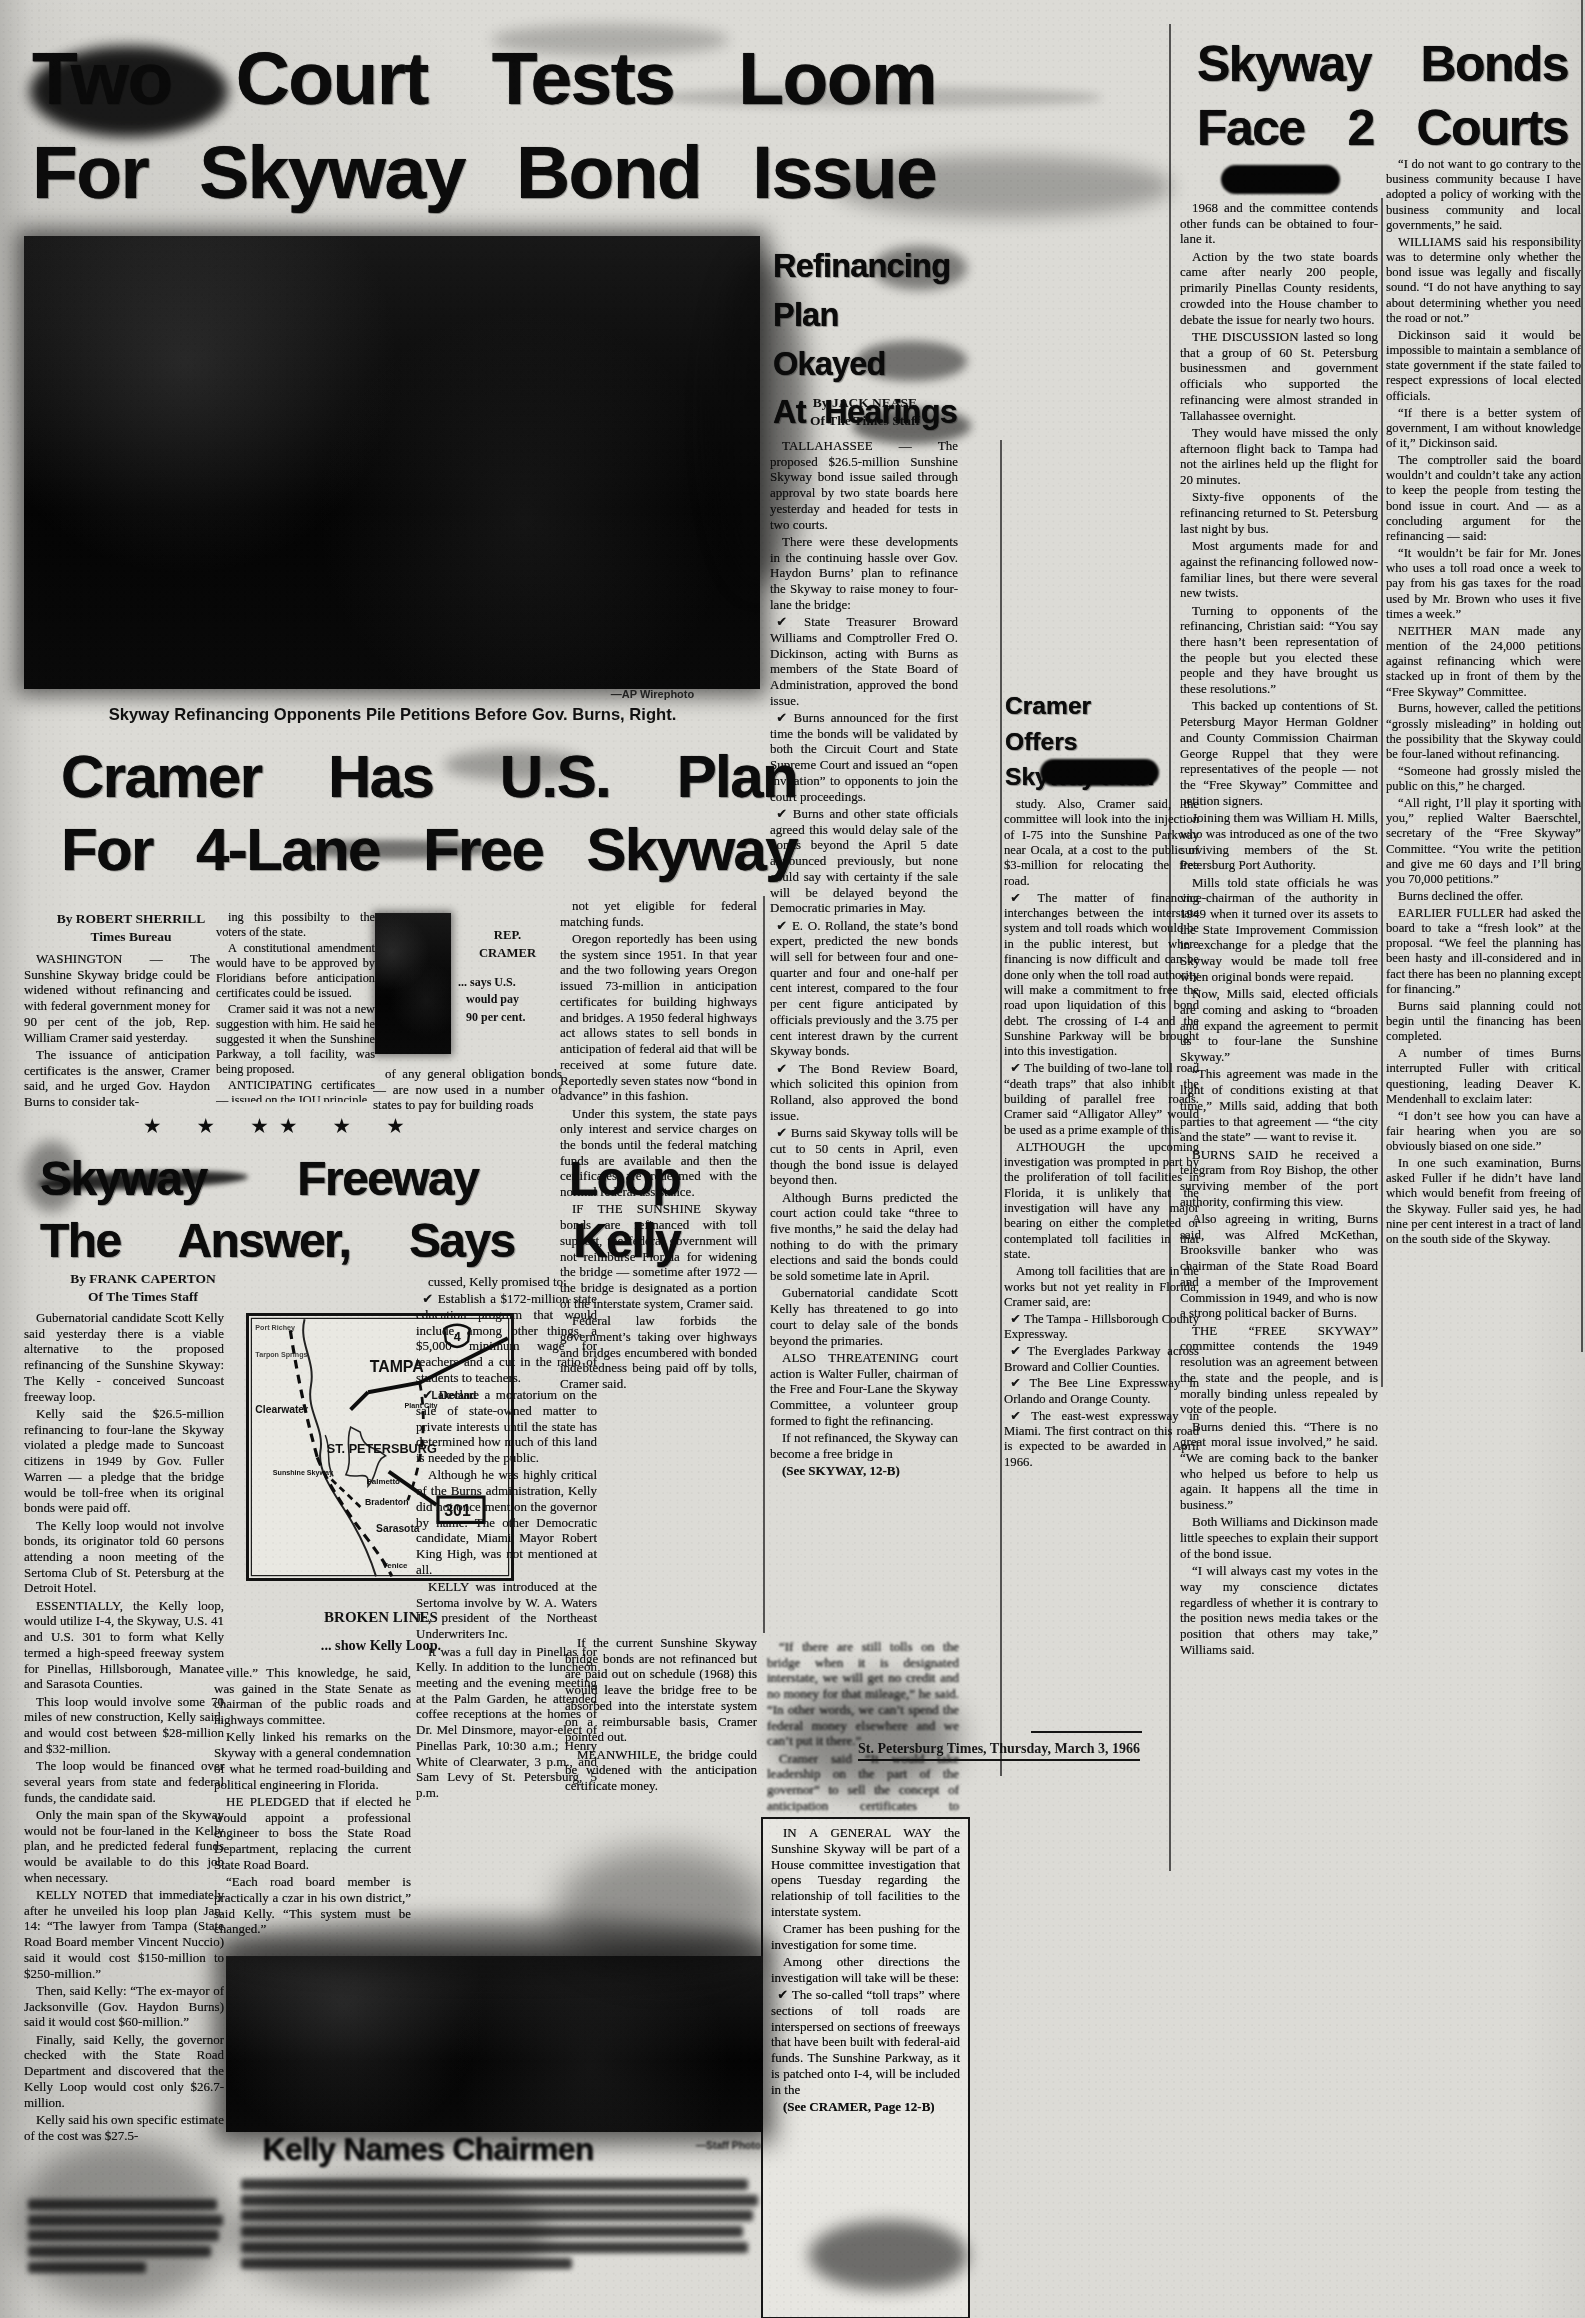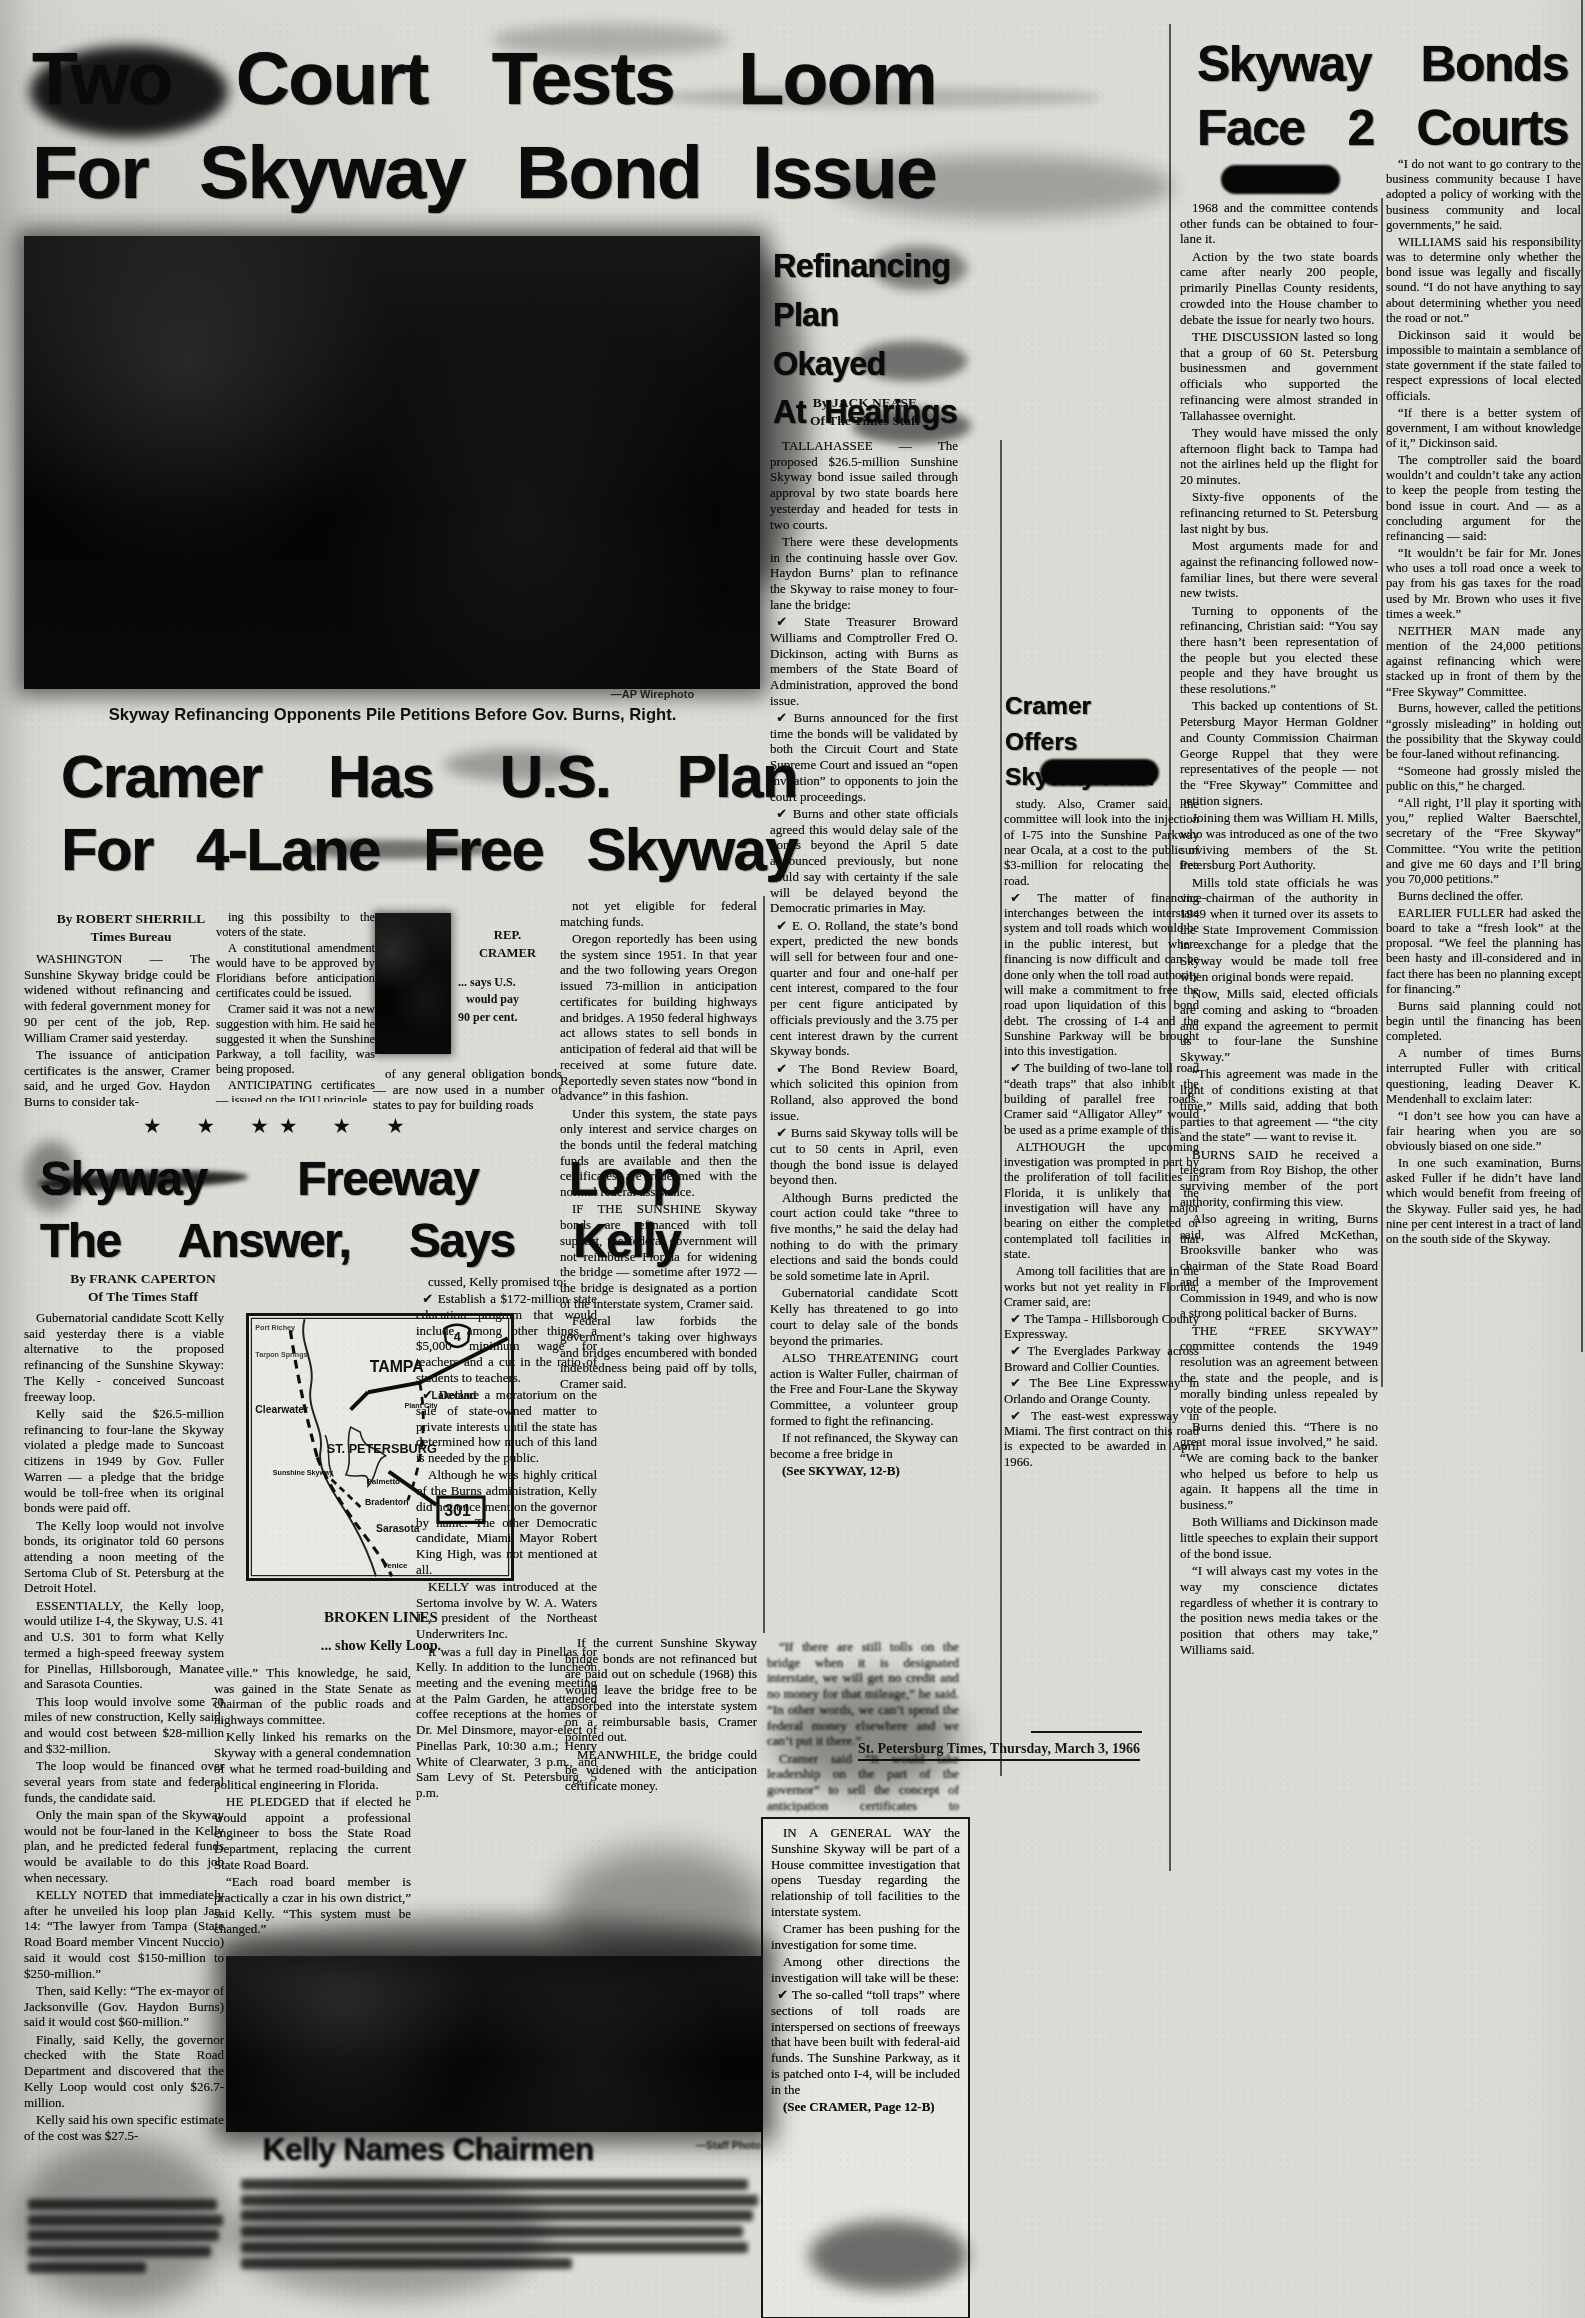--- a/index.html
+++ b/index.html
@@ -114,21 +114,21 @@
       <p>ANTICIPATING certificates — issued on the IOU principle</p>
     </div>
 
   <div class="abs photo" style="left:375px;top:913px;width:76px;height:141px;box-shadow:0 0 8px 2.4px rgba(12,12,12,.5);"></div>
   <div class="abs" style="left:458px;top:926px;width:99px;text-align:center;font-weight:bold;font-size:12.7px;line-height:1.45;color:#111;">
     <div>REP.</div>
     <div>CRAMER</div>
     <div style="height:11px;"></div>
     <div style="font-size:12px;text-align:left;">... says U.S.</div>
     <div style="font-size:12px;text-align:left;text-indent:8px;">would pay</div>
-    <div style="font-size:12px;text-align:left;">90 per cent.</div>
+    <div style="font-size:12px;text-align:left;margin-left:8px;">90 per cent.</div>
   </div>
   <div class="abs col" style="left:373px;top:1066px;width:189px;height:51px;">
       <p>of any general obligation bonds — are now used in a number of states to pay for building roads</p>
     </div>
   <div class="abs col" style="left:560px;top:898px;width:197px;height:733px;">
       <p>not yet eligible for federal matching funds.</p>
       <p>Oregon reportedly has been using the system since 1951. In that year and the two following years Oregon issued 73-million in anticipation certificates for building highways and bridges. A 1950 federal highways act allows states to sell bonds in anticipation of federal aid that will be received at some future date. Reportedly seven states now “bond in advance” in this fashion.</p>
       <p>Under this system, the state pays only interest and service charges on the bonds until the federal matching funds are available and then the certificates are redeemed with the normal federal assistance.</p>
       <p>IF THE SUNSHINE Skyway bonds are refinanced with toll support, the federal government will not reimburse Florida for widening the bridge — sometime after 1972 — the bridge is designated as a portion of the interstate system, Cramer said.</p>
       <p>Federal law forbids the government’s taking over highways and bridges encumbered with bonded indebtedness being paid off by tolls, Cramer said.</p>

